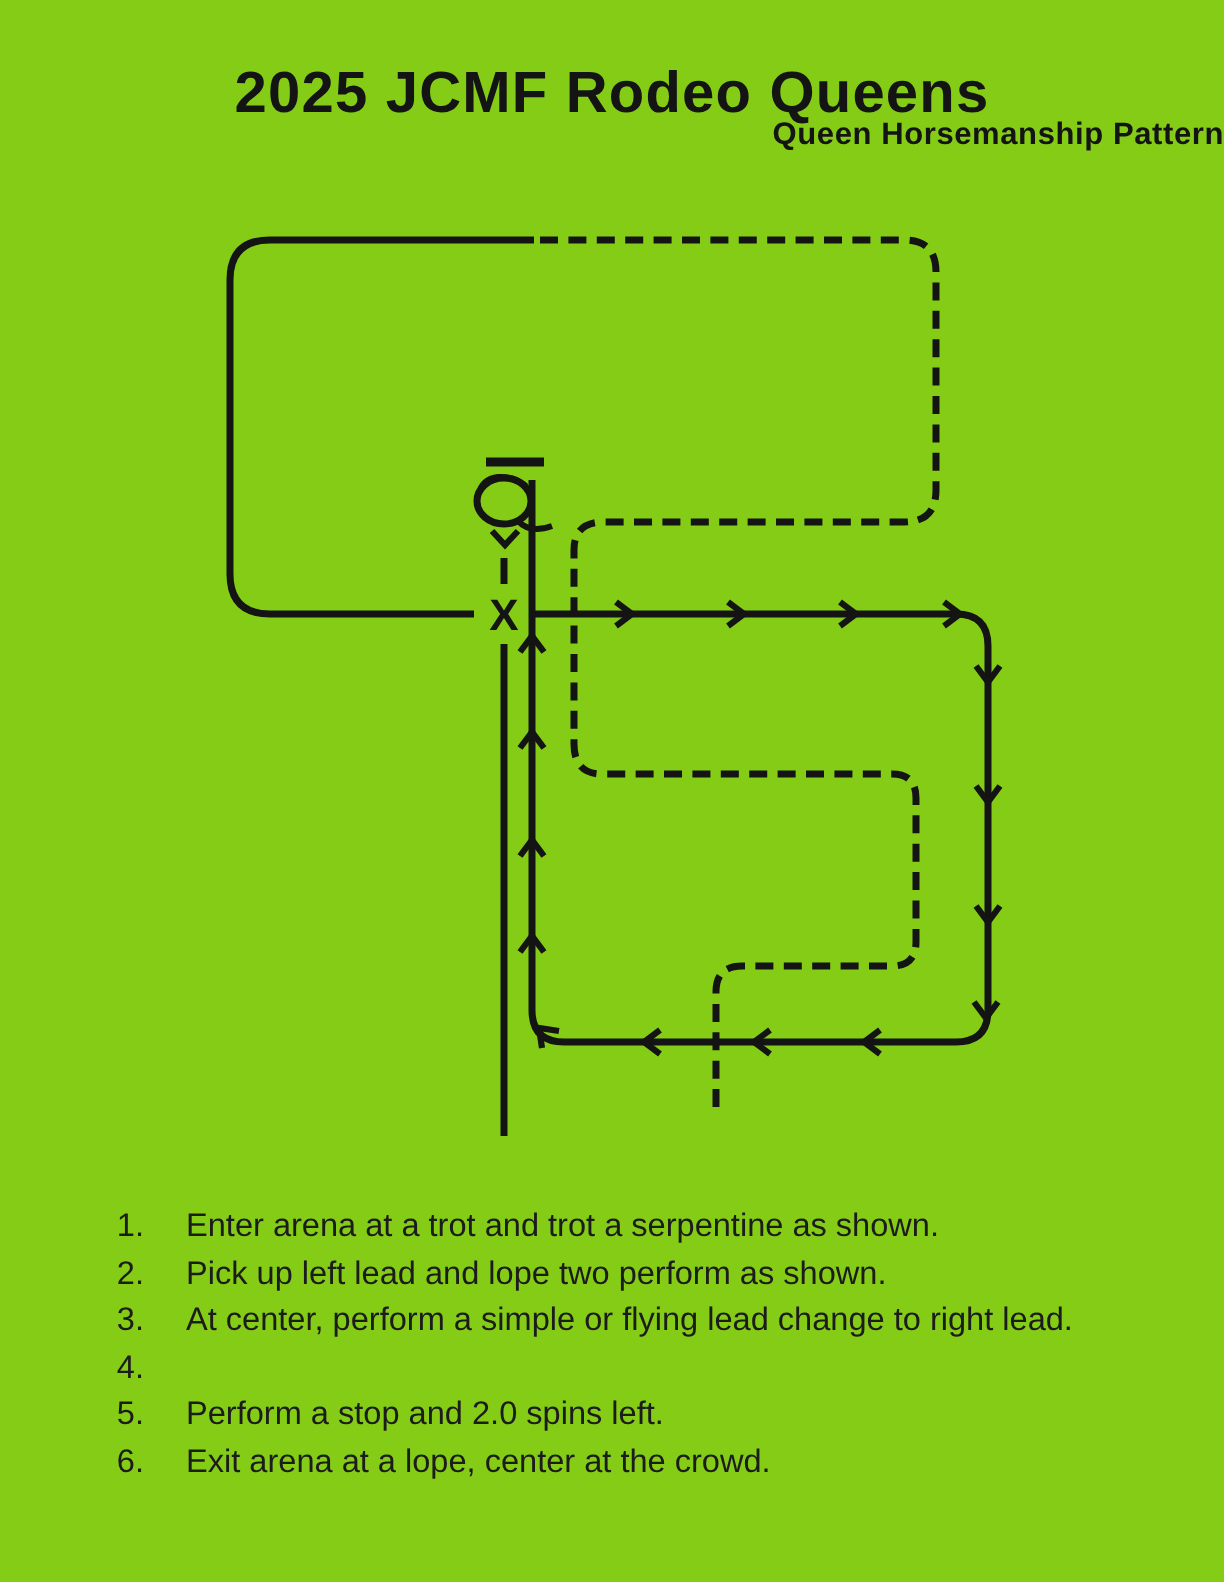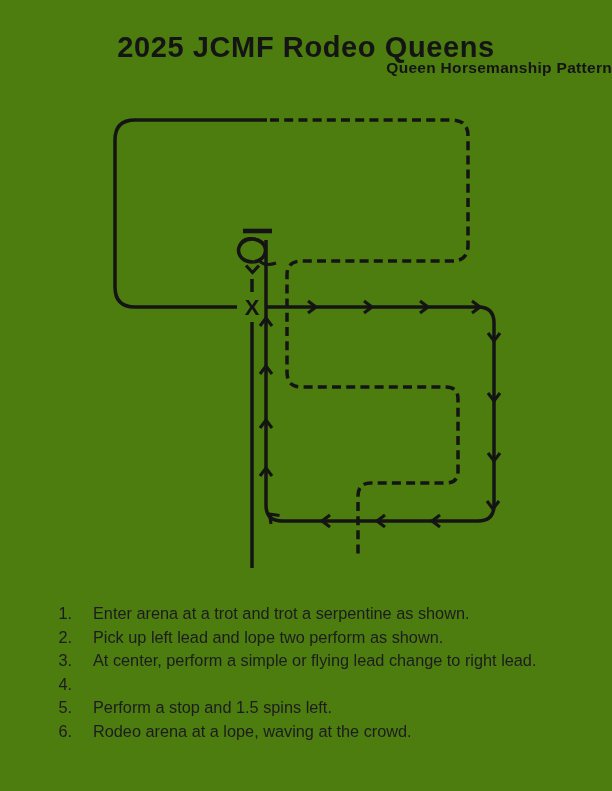--- a/index.html
+++ b/index.html
@@ -1,17 +1,17 @@
 <!DOCTYPE html>
 <html><head>
 <meta charset="utf-8">
 <style>
   html,body { margin:0; padding:0; background:#ffffff; }
   .page {
-    position:relative; width:612px; height:791px; background:#4d7c0f;
+    position:relative; width:612px; height:791px; background:#84cc16;
     font-family:"Liberation Sans", sans-serif; color:#161616; overflow:hidden;
   }
   .title {
     position:absolute; top:31px; left:0; width:100%; text-align:center;
     font-size:29px; font-weight:700; letter-spacing:0.6px; color:#141414;
   }
   .subtitle {
     position:absolute; top:59px; left:0; width:100%; text-align:right;
     font-size:15.5px; font-weight:700; letter-spacing:0.3px; color:#141414;
   }
@@ -104,21 +104,21 @@
       <span class="num">3.</span>
       <span class="txt">At center, perform a simple or flying lead change to right lead.</span>
     </div>
     <div class="item">
       <span class="num">4.</span>
       <span class="txt">
       </span>
     </div>
     <div class="item">
       <span class="num">5.</span>
-      <span class="txt">Perform a stop and 1.5 spins left.</span>
+      <span class="txt">Perform a stop and 2.0 spins left.</span>
     </div>
     <div class="item">
       <span class="num">6.</span>
-      <span class="txt">Rodeo arena at a lope, waving at the crowd.</span>
+      <span class="txt">Exit arena at a lope, center at the crowd.</span>
     </div>
   </div>
 
 </div>
 
 </body></html>

